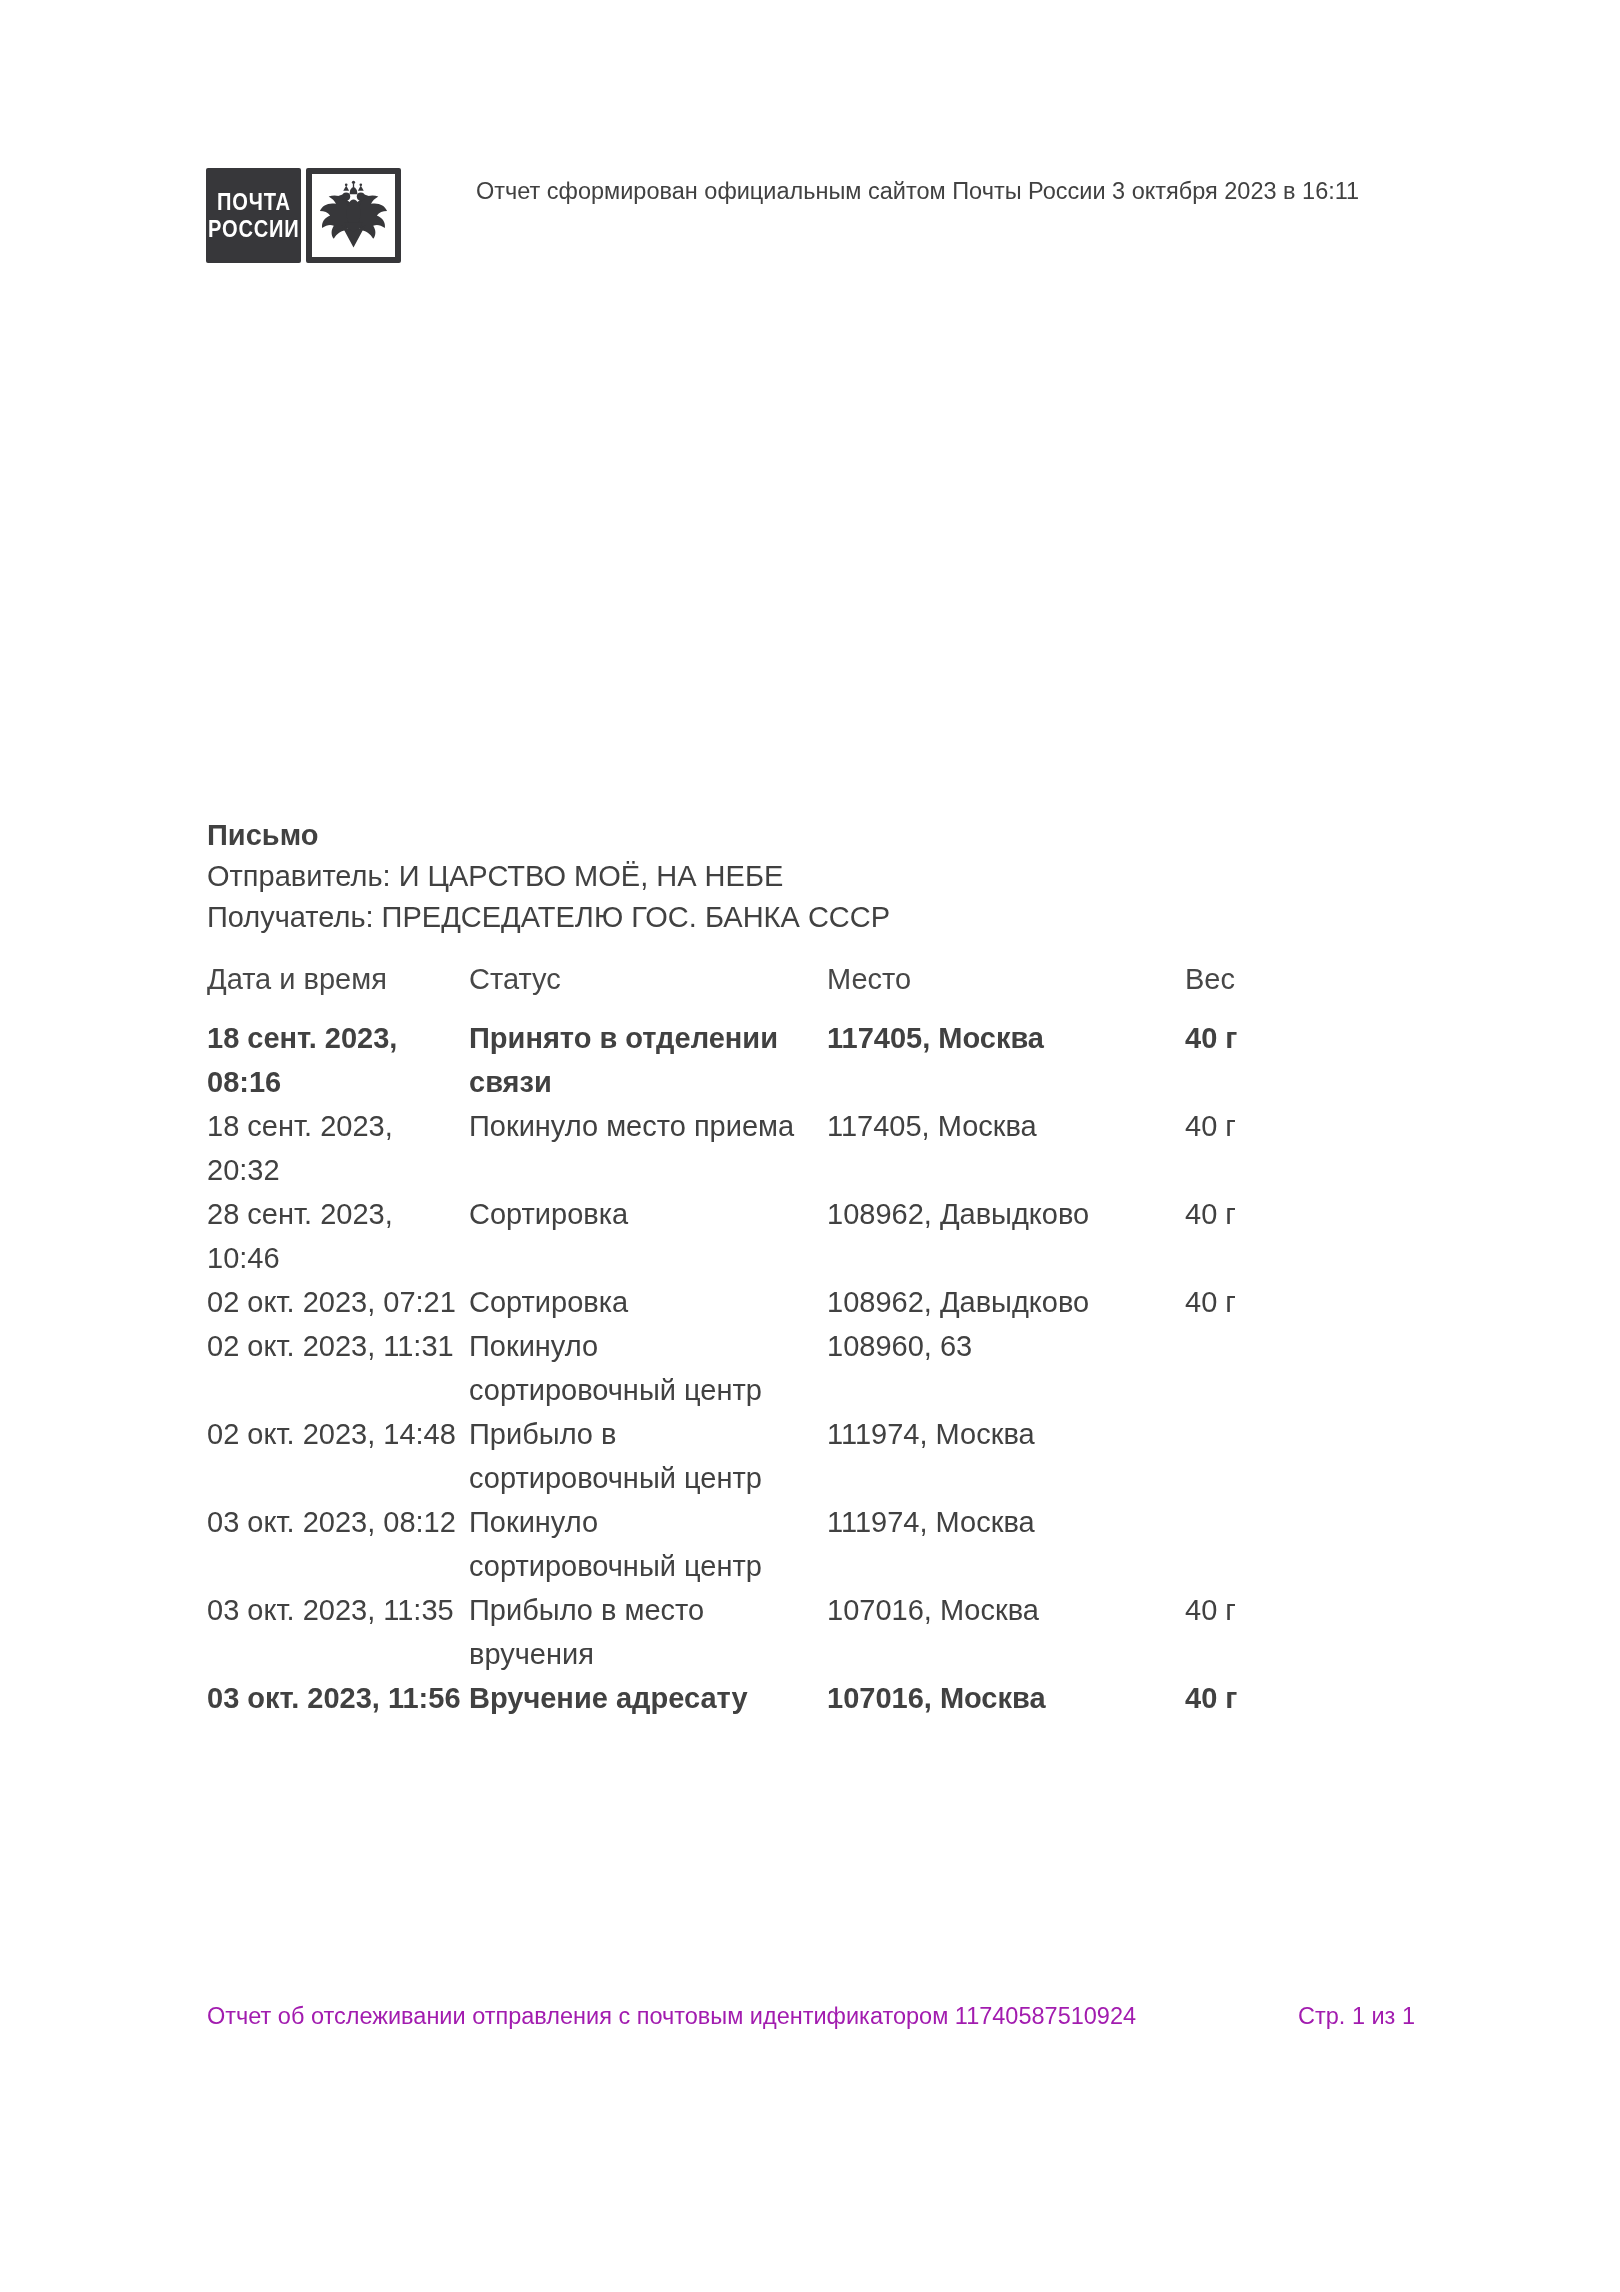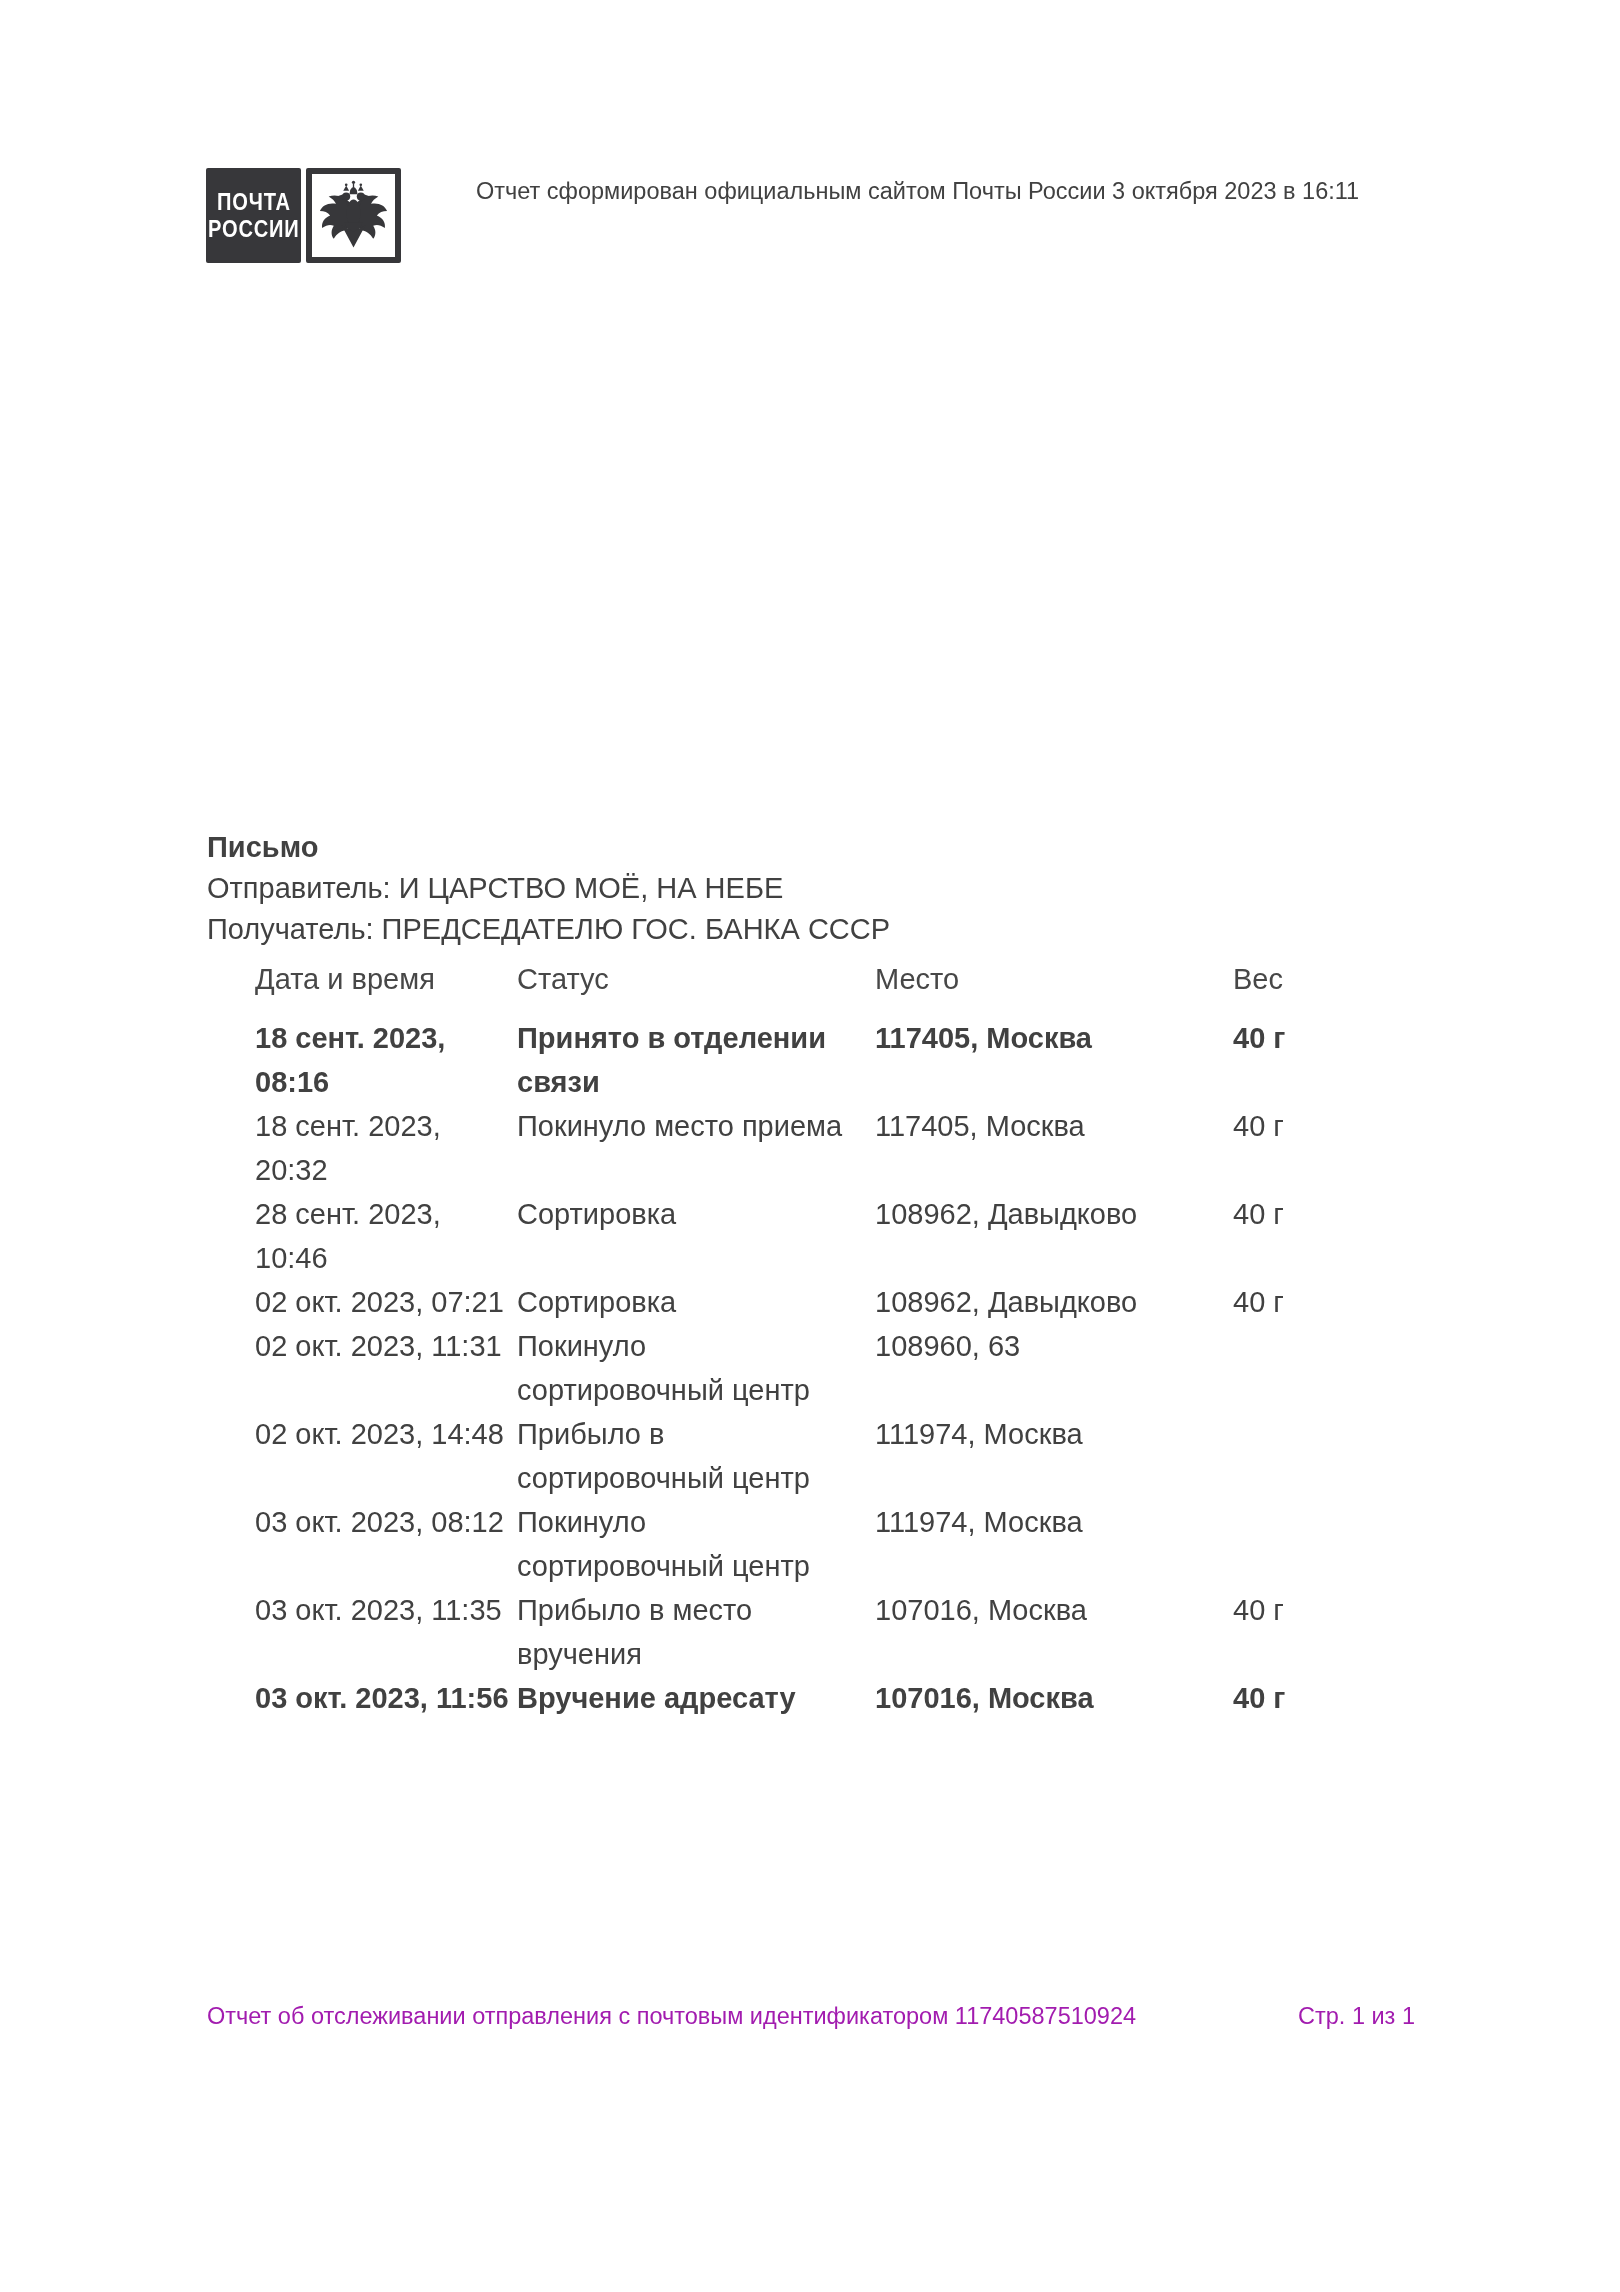--- a/index.html
+++ b/index.html
@@ -25,26 +25,26 @@
     display:flex;align-items:center;justify-content:center;
   }
   .gen-line{position:absolute;left:476px;top:178px;font-size:23.5px;line-height:27.4px;color:#414141;}
   
   .doc-title{
     position:absolute;left:207px;top:511px;
     font-size:64px;line-height:85px;font-weight:400;color:#3f3f3f;
   }
   
   .shipment{position:absolute;left:207px;top:815px;font-size:29px;line-height:41px;}
-  .ship-type{font-weight:bold;margin-top:12px;}
+  .ship-type{font-weight:bold;}
   
   .track-table{
     position:absolute;left:207px;top:957px;width:1209px;
     border-collapse:collapse;table-layout:fixed;
-    font-size:29px;color:#414141;margin-left:48px;
+    font-size:29px;color:#414141;
   }
   .track-table col.c1{width:262px;}
   .track-table col.c2{width:358px;}
   .track-table col.c3{width:358px;}
   .track-table col.c4{width:231px;}
   .track-table th{
     text-align:left;font-weight:400;font-size:29px;line-height:44px;
     padding:0 0 14.7px 0;color:#474747;
   }
   .track-table td{

